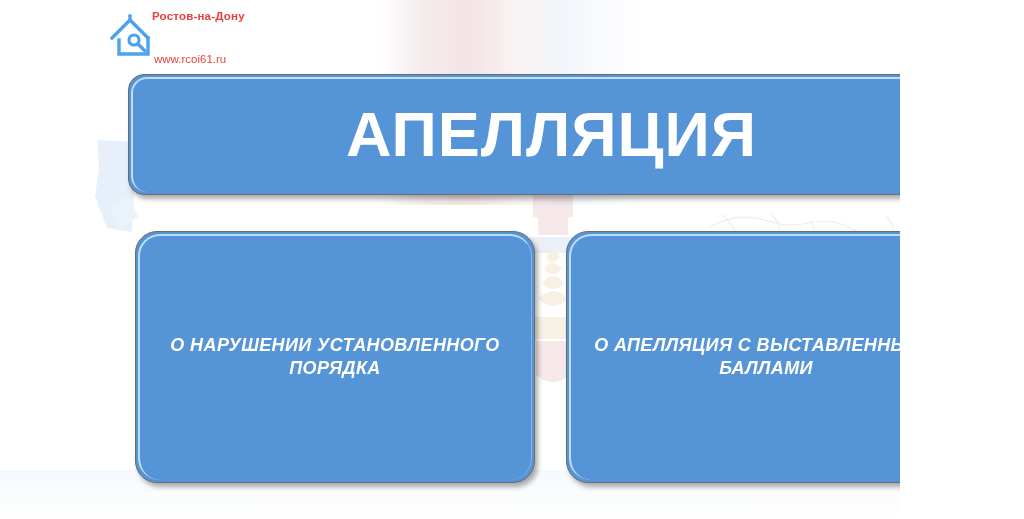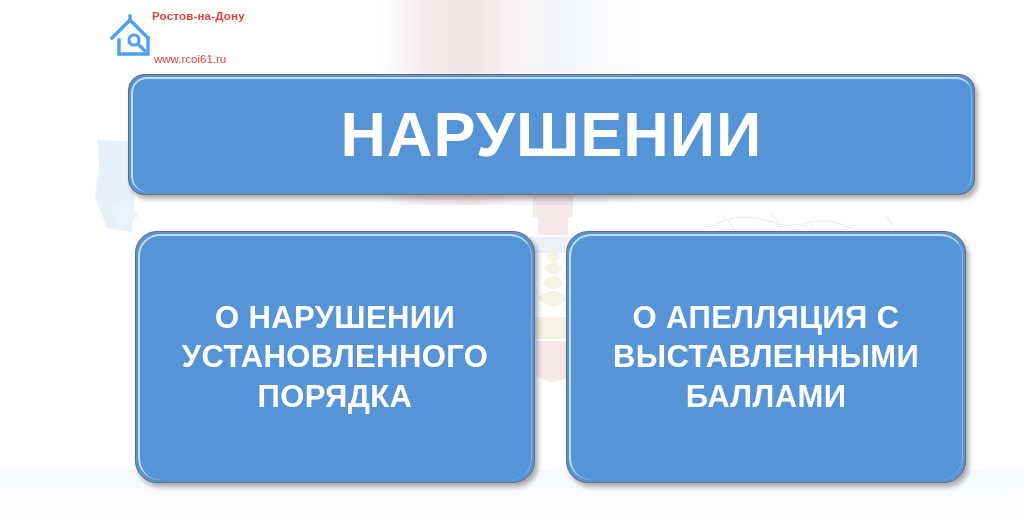--- a/index.html
+++ b/index.html
@@ -6,21 +6,21 @@
   html, body {
     margin: 0;
     padding: 0;
     background: #ffffff;
   }
   body {
     font-family: "Liberation Sans", sans-serif;
   }
   #slide {
     position: relative;
-    width: 1024px;
+    width: 900px;
     height: 519px;
     background: #ffffff;
     overflow: hidden;
   }
 
   
   .wm {
     position: absolute;
     pointer-events: none;
     user-select: none;
@@ -172,28 +172,29 @@
   .branch-box {
     top: 231px;
     width: 400px;
     height: 252px;
     border-radius: 22px;
   }
   #branch-left  { left: 135px; }
   #branch-right { left: 566px; }
   .branch-box .box-text {
     color: #ffffff;
-    font-size: 31px;
+    font-size: 18px;
     font-weight: bold;
     letter-spacing: .4px;
     line-height: 1.26;
     position: relative;
     z-index: 2;
     padding: 0 16px;
     font-family: "Liberation Sans", sans-serif;
+    font-style: italic;
   }
 </style>
 </head>
 <body>
 
 <div id="slide">
 
   <div class="wm wm-top-band"></div>
 
   <div class="wm wm-left-shape"></div>
@@ -250,21 +251,21 @@
         </g>
         <circle cx="24" cy="26" r="5" fill="none" stroke="#4da2f0" stroke-width="3.2"></circle>
         <path d="M28 30 L35 37" stroke="#4da2f0" stroke-width="3.2" stroke-linecap="round"></path>
       </svg>
     </span>
     <span class="logo-city">Ростов-на-Дону</span>
     <span class="logo-url">www.rcoi61.ru</span>
   </div>
 
   <div class="box" id="title-box">
-    <span class="box-text">НАРУШЕНИИ</span>
+    <span class="box-text">АПЕЛЛЯЦИЯ</span>
   </div>
 
   <div class="box branch-box" id="branch-left">
     <span class="box-text">О НАРУШЕНИИ УСТАНОВЛЕННОГО ПОРЯДКА</span>
   </div>
 
   <div class="box branch-box" id="branch-right">
     <span class="box-text">О АПЕЛЛЯЦИЯ С ВЫСТАВЛЕННЫМИ БАЛЛАМИ</span>
   </div>
 

